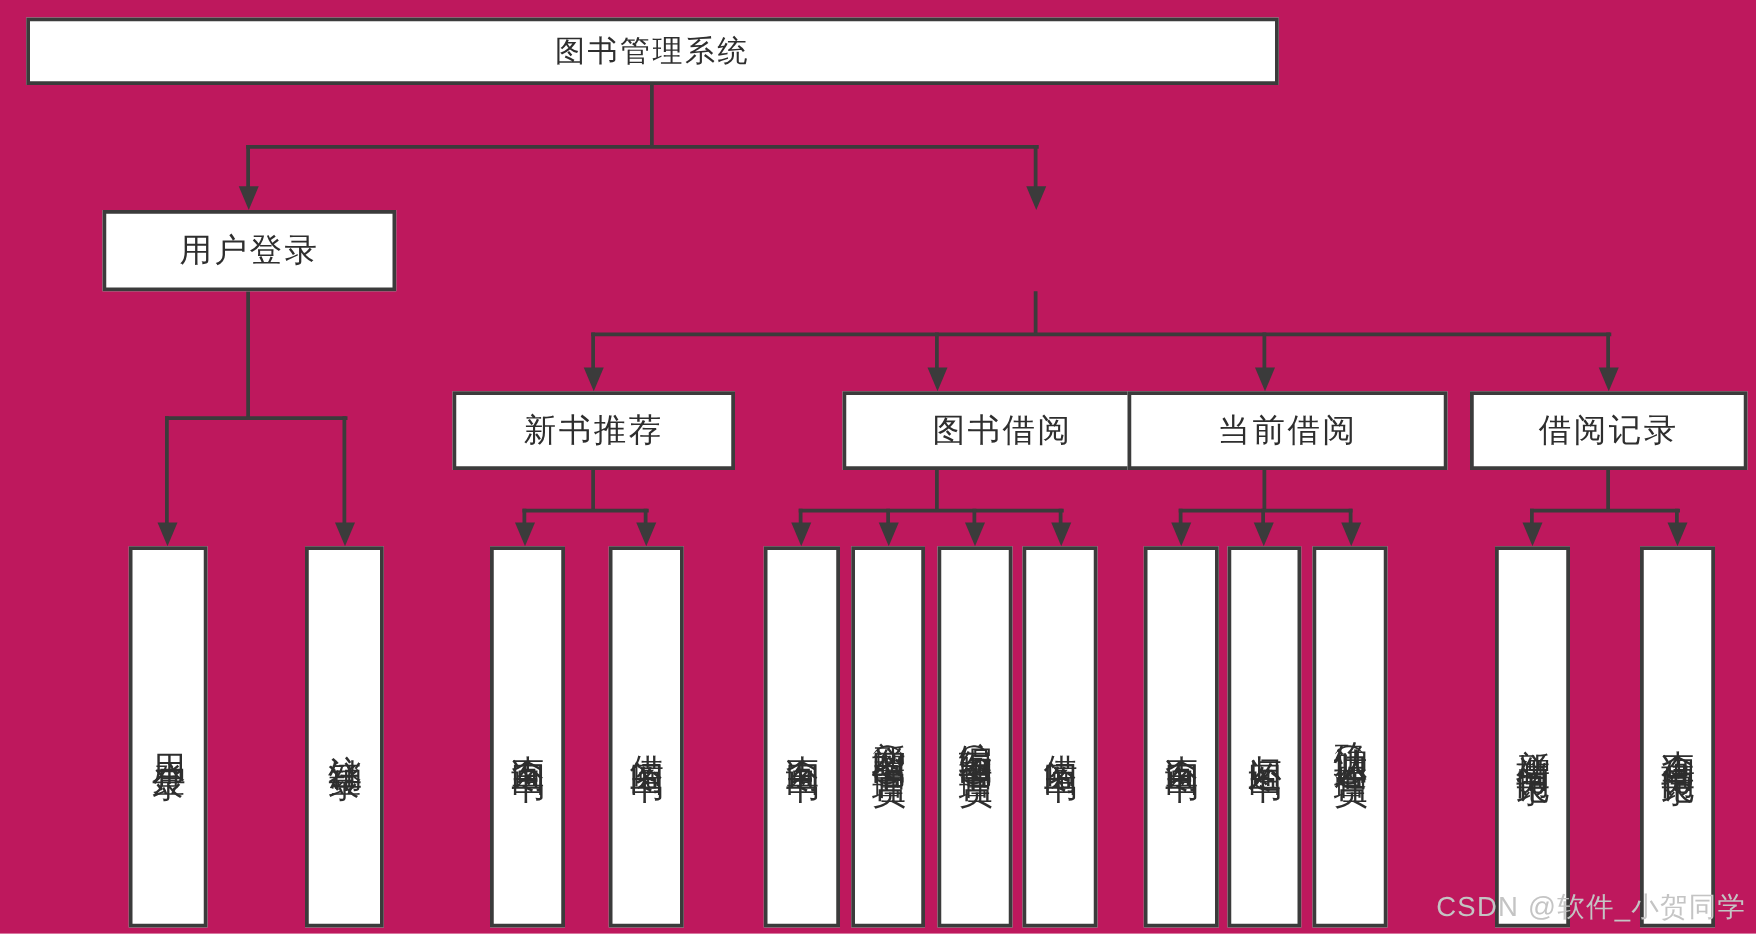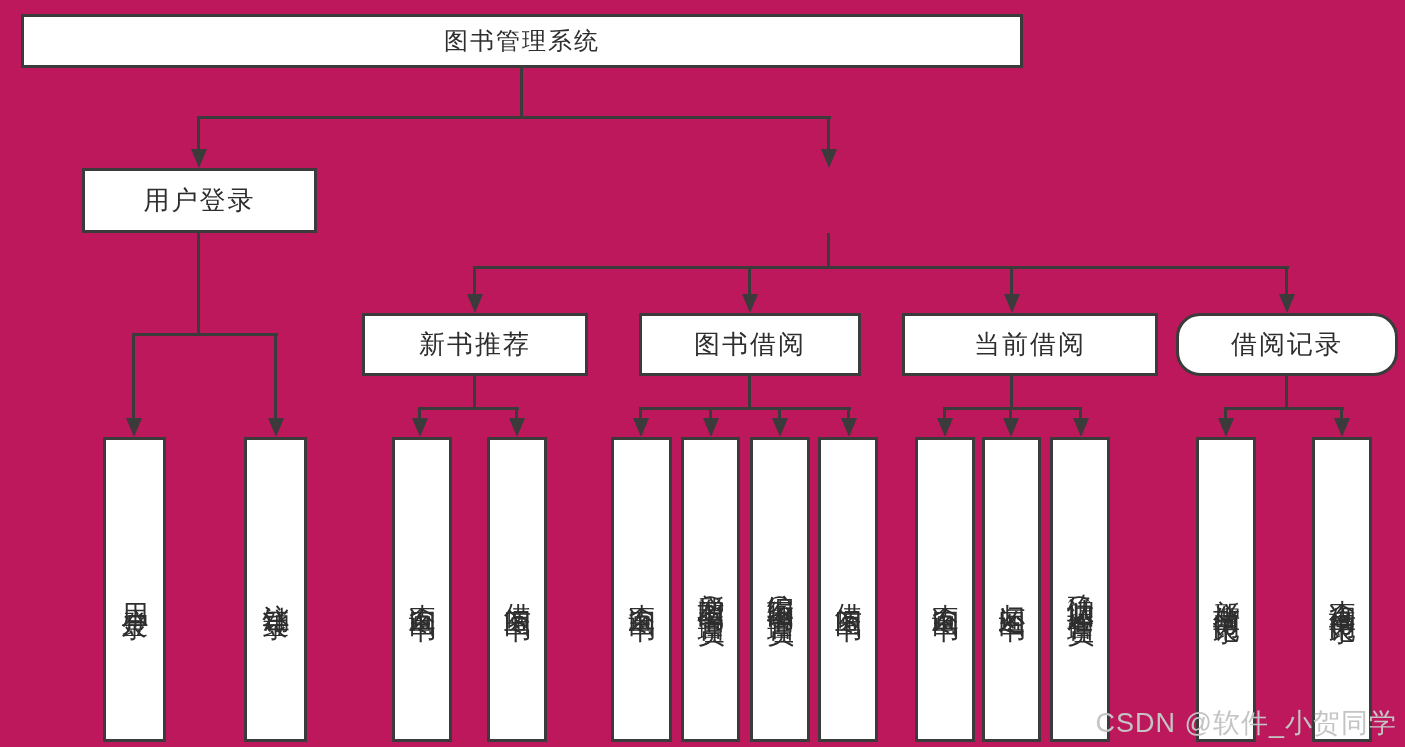--- a/index.html
+++ b/index.html
@@ -26,23 +26,23 @@
     color: #2e2e2e;
     font-size: 26px;
     letter-spacing: 2px;
     white-space: nowrap;
   }
   .root-box  { left: 21px;   top: 14px;  width: 1002px; height: 54px; font-size: 24px; }
   .lvl1-a    { left: 82px;   top: 168px; width: 235px;  height: 65px; }
   .lvl1-b    { left: 712px;  top: 168px; width: 235px;  height: 65px; }
   .lvl2      { top: 313px; height: 63px; }
   .lvl2-a    { left: 362px;  width: 226px; }
-  .lvl2-b    { left: 639px;  width: 222px; }
+  .lvl2-b    { left: 674px;  width: 256px; }
   .lvl2-c    { left: 902px;  width: 256px; }
-  .lvl2-d    { left: 1176px; width: 222px; border-radius: 24px; }
+  .lvl2-d    { left: 1176px; width: 222px; }
   .leaf {
     top: 437px;
     height: 305px;
     writing-mode: vertical-rl;
     text-orientation: mixed;
     font-size: 27px;
     letter-spacing: 4px;
     white-space: normal;
     line-height: 1;
   }
@@ -68,21 +68,21 @@
     width: 0;
     height: 0;
     border-left: 8px solid transparent;
     border-right: 8px solid transparent;
     border-top: 19px solid #3b3b3b;
   }
   .watermark {
     position: absolute;
     right: 8px;
     bottom: 6px;
-    font-size: 27px;
+    font-size: 22px;
     color: #c4c4c4;
     letter-spacing: 1px;
     z-index: 10;
     white-space: nowrap;
   }
 </style>
 </head>
 <body>
 
 <div class="canvas">

